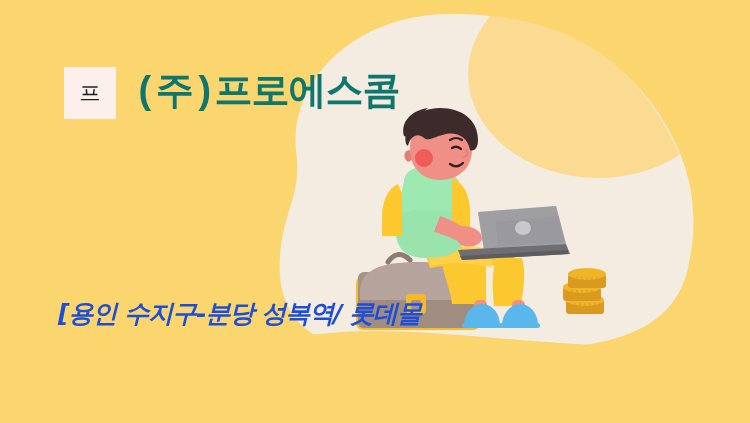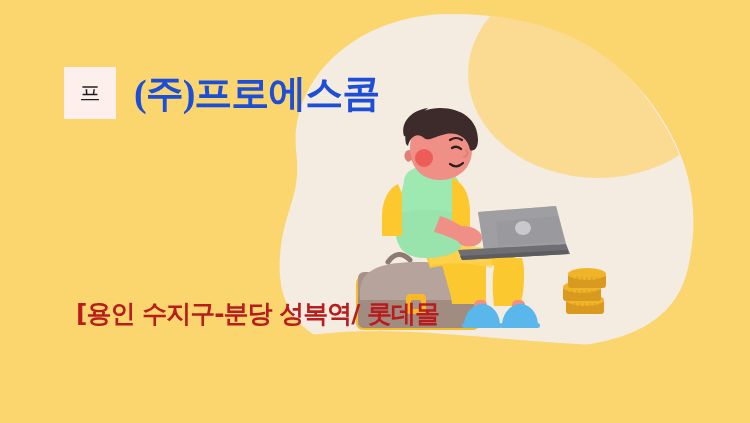--- a/index.html
+++ b/index.html
@@ -53,40 +53,41 @@
   .logo-badge span {
     font-size: 21px;
     color: #1c1c1c;
     font-weight: 500;
     line-height: 1;
     font-family: "DejaVu Sans", "Liberation Sans", sans-serif;
   }
   .company-title {
     font-size: 38px;
     font-weight: bold;
-    color: #1d4ed8;
+    color: #0f766e;
     letter-spacing: -1px;
     white-space: nowrap;
     line-height: 1;
-    font-family: Liberation Serif, serif;
+    font-family: Liberation Mono, monospace;
   }
 
   
   .location-line {
     position: absolute;
-    left: 76px;
+    left: 58px;
     top: 300px;
     font-size: 25px;
     font-weight: bold;
-    color: #b91c1c;
+    color: #1d4ed8;
     letter-spacing: -1px;
     white-space: nowrap;
     z-index: 6;
     line-height: 1.15;
     font-family: "DejaVu Sans", "Liberation Sans", sans-serif;
+    font-style: italic;
   }
   .deadline-line {
     position: absolute;
     left: 64px;
     top: 342px;
     font-size: 17px;
     font-weight: bold;
     color: #1f1f1f;
     letter-spacing: -0.4px;
     white-space: nowrap;

